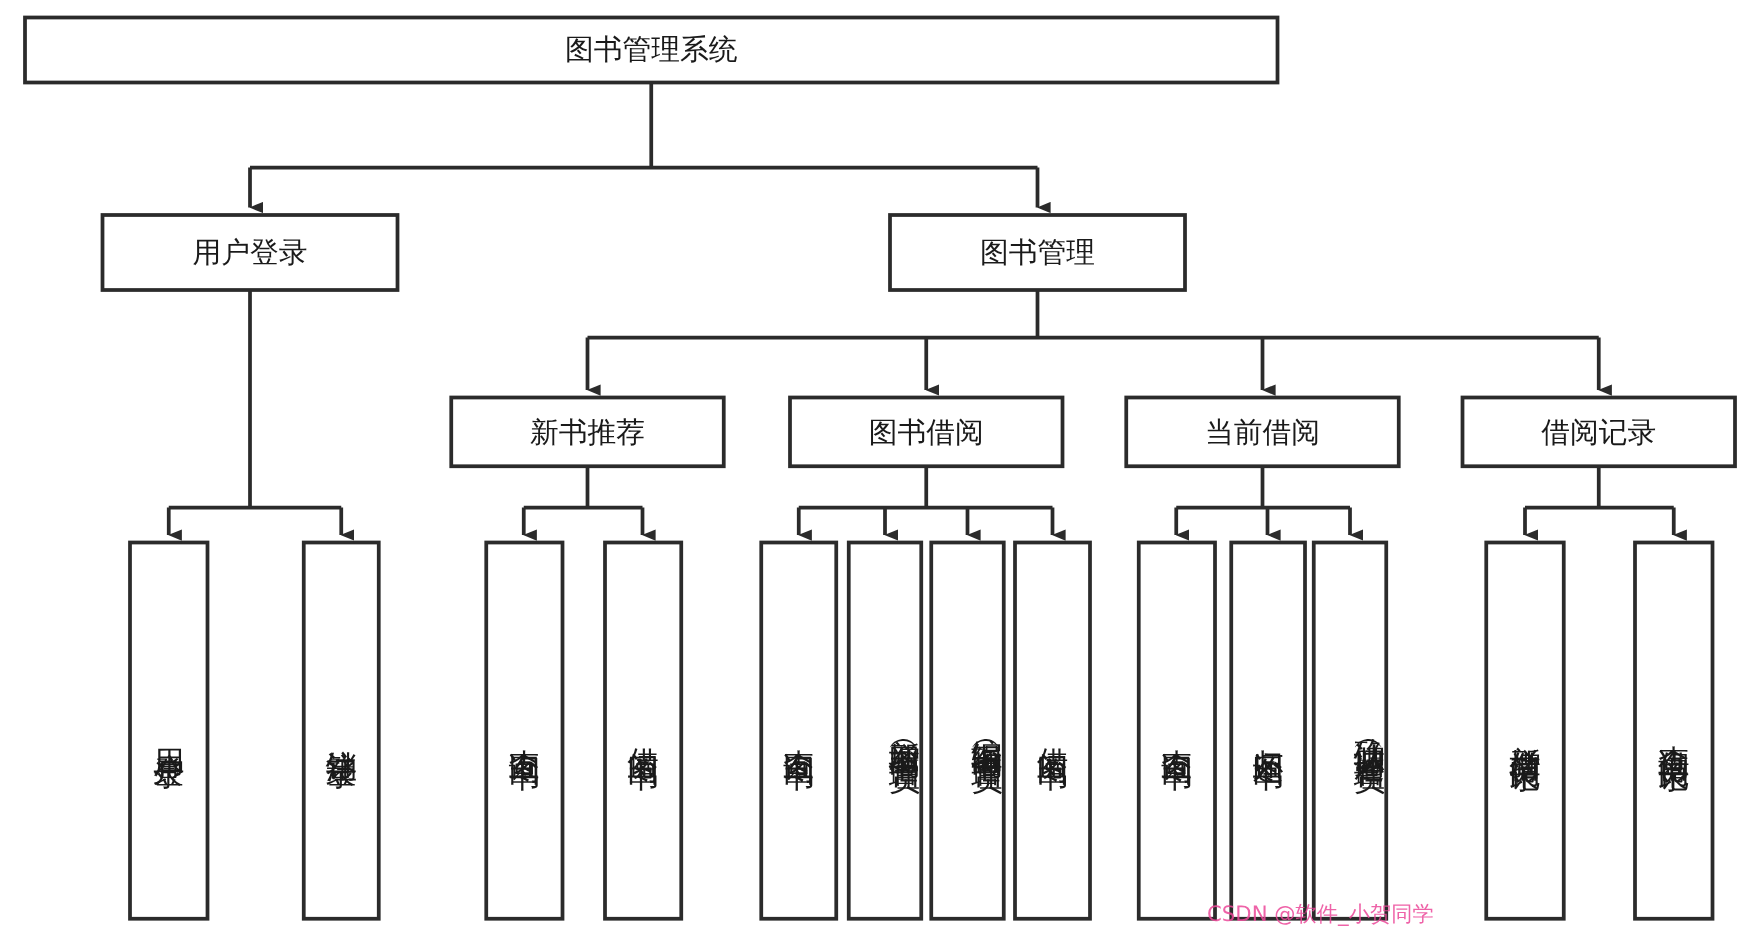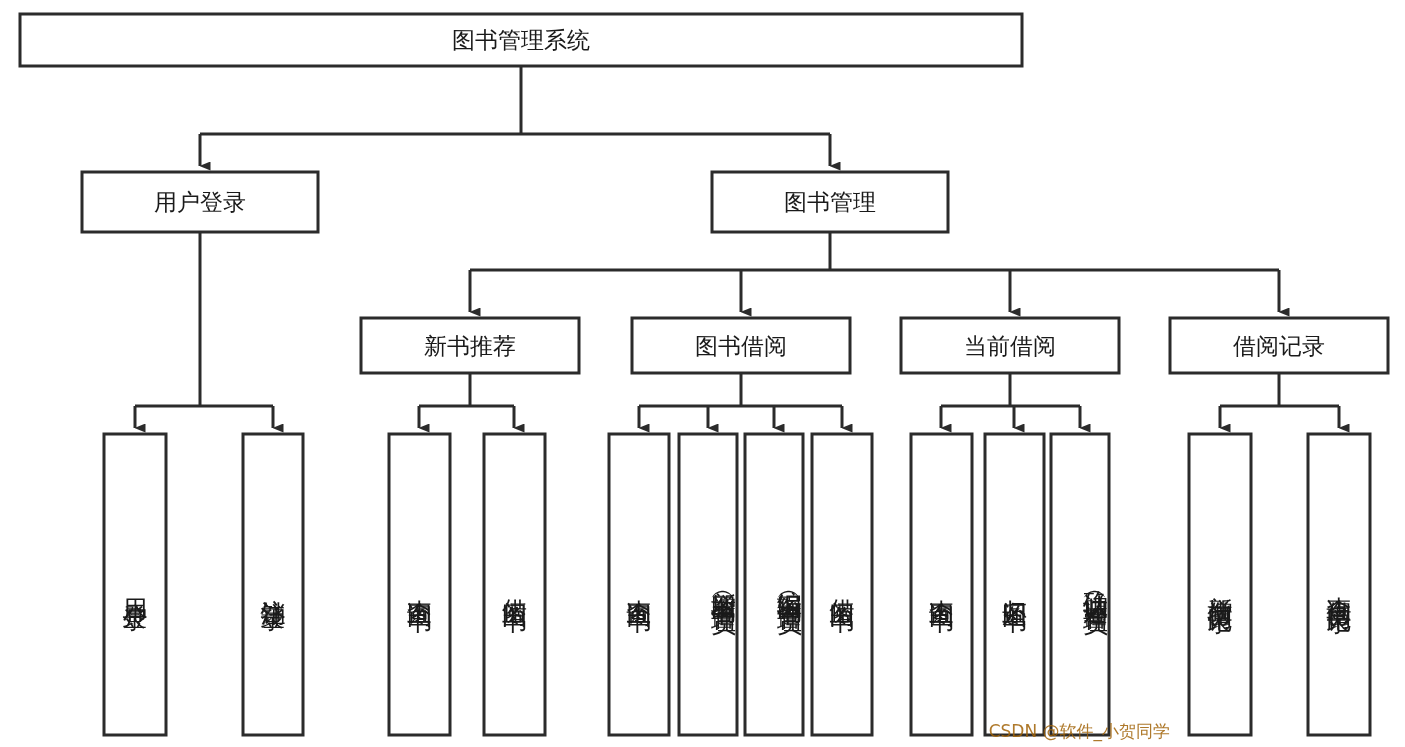--- a/index.html
+++ b/index.html
@@ -12,21 +12,20 @@
     width: 1405px;
     height: 747px;
     overflow: hidden;
     font-family: "DejaVu Sans", "Liberation Sans", sans-serif;
   }
   #diagram-root {
     position: relative;
     width: 1155px;
     height: 747px;
     background: #ffffff;
-    padding-left: 23px;
   }
   svg.diagram {
     position: absolute;
     left: 0;
     top: 0;
     width: 1405px;
     height: 747px;
     display: block;
   }
   .node-rect {
@@ -65,21 +64,21 @@
     justify-content: center;
     white-space: nowrap;
     pointer-events: none;
   }
   .watermark {
     position: absolute;
     right: 8px;
     bottom: 4px;
     font-family: "DejaVu Sans", "Liberation Sans", sans-serif;
     font-size: 17px;
-    color: #a16207;
+    color: #ec4899;
     opacity: 0.85;
     white-space: nowrap;
   }
 </style>
 </head>
 <body>
 
 <div id="diagram-root">
 
   <svg class="diagram" viewBox="0 0 1405 747" xmlns="http://www.w3.org/2000/svg">

